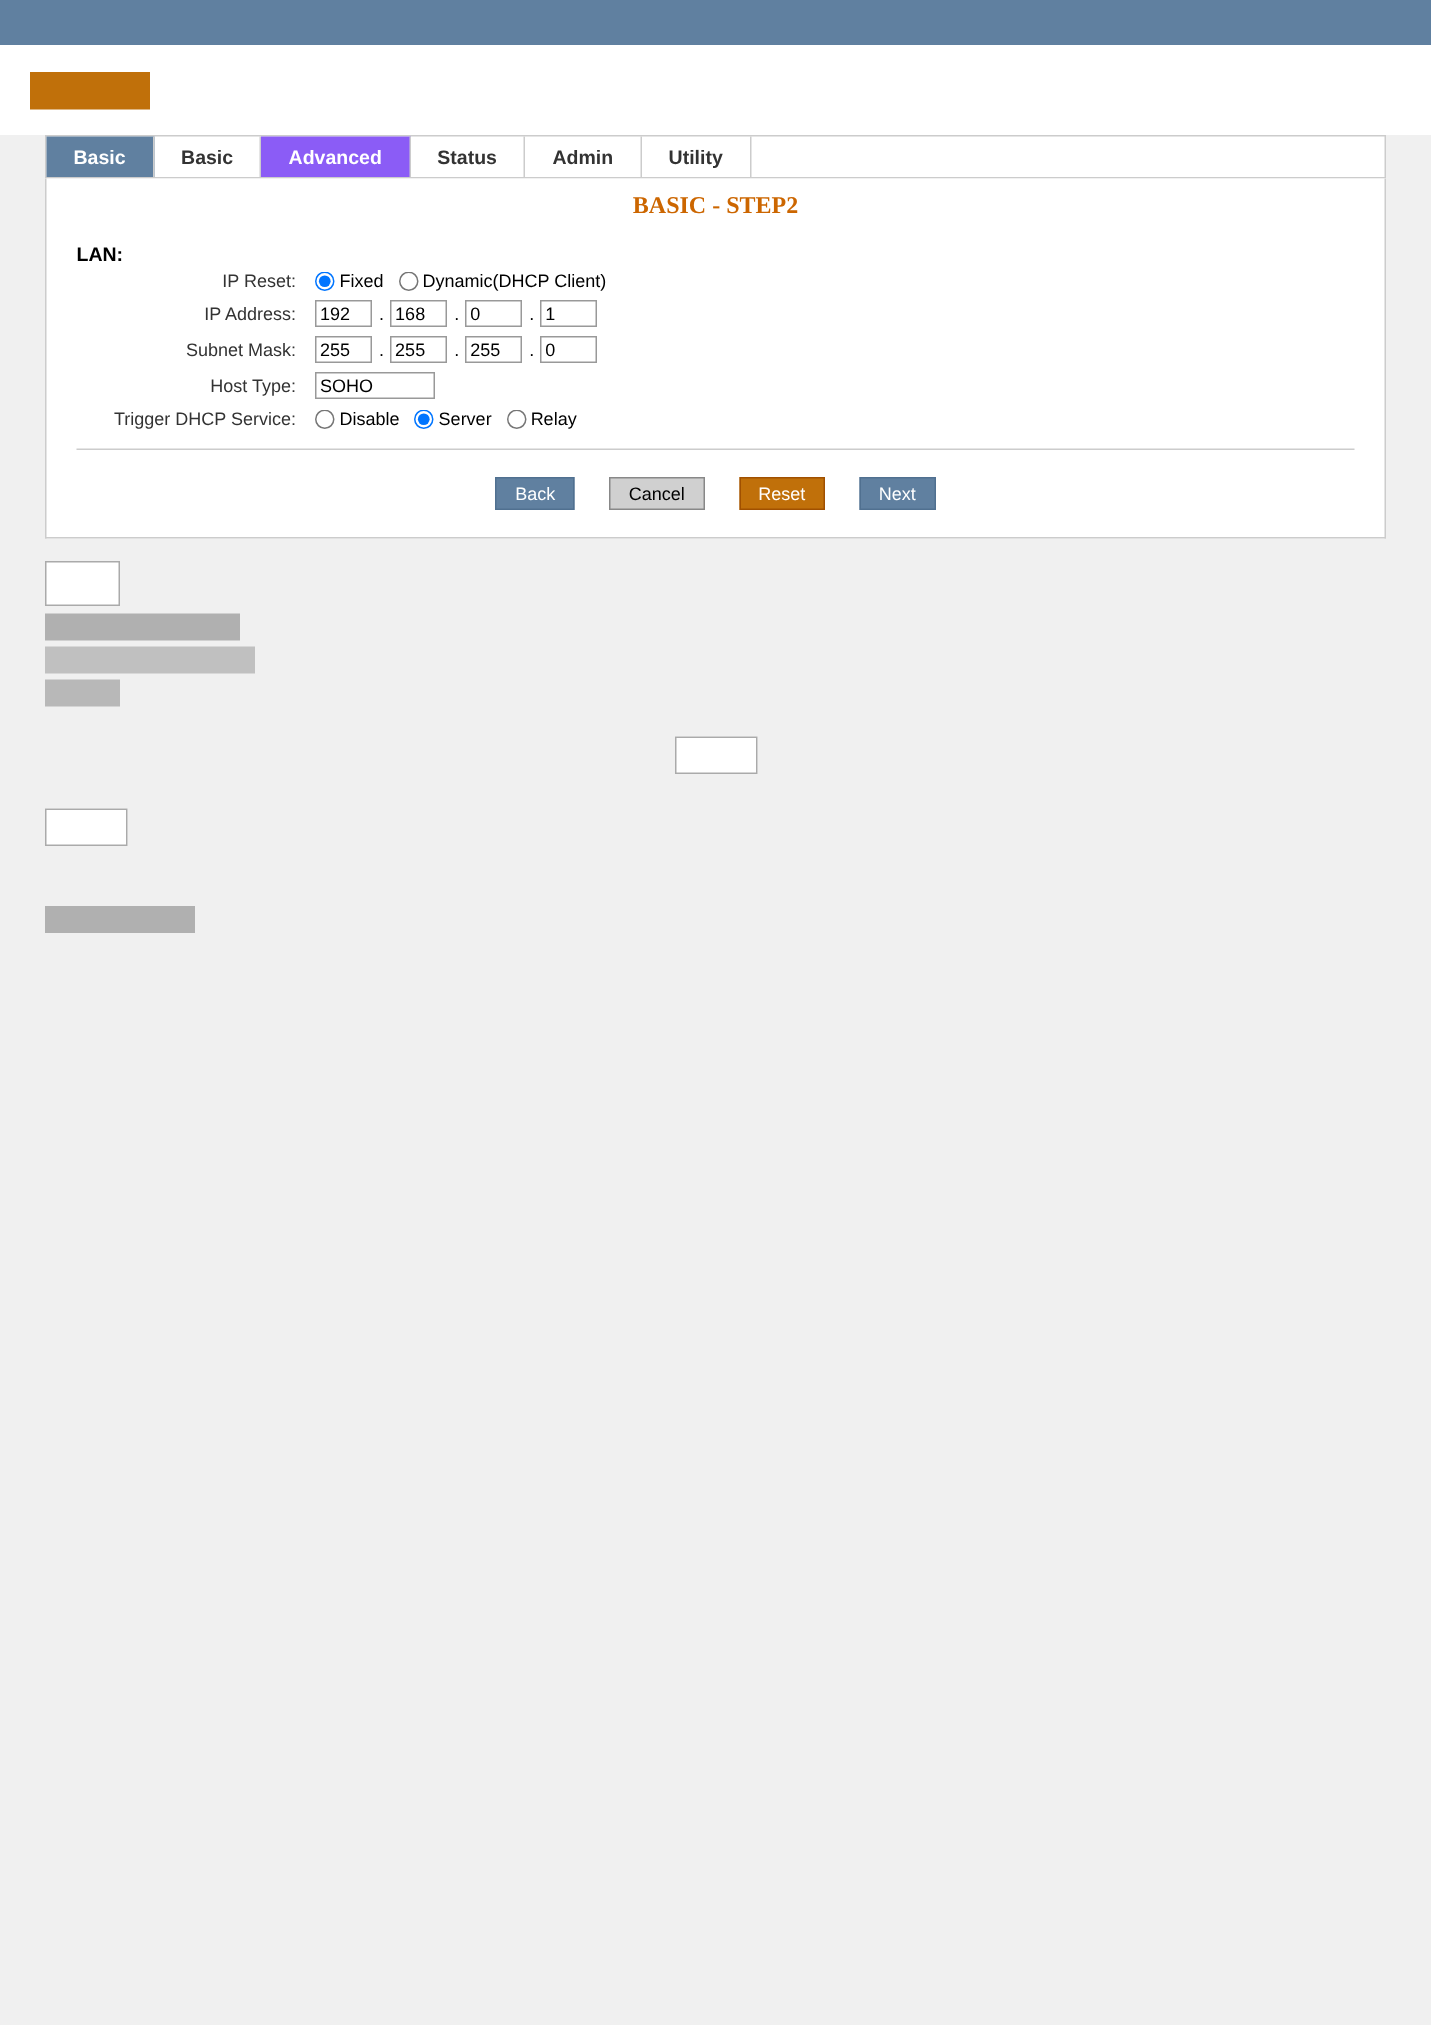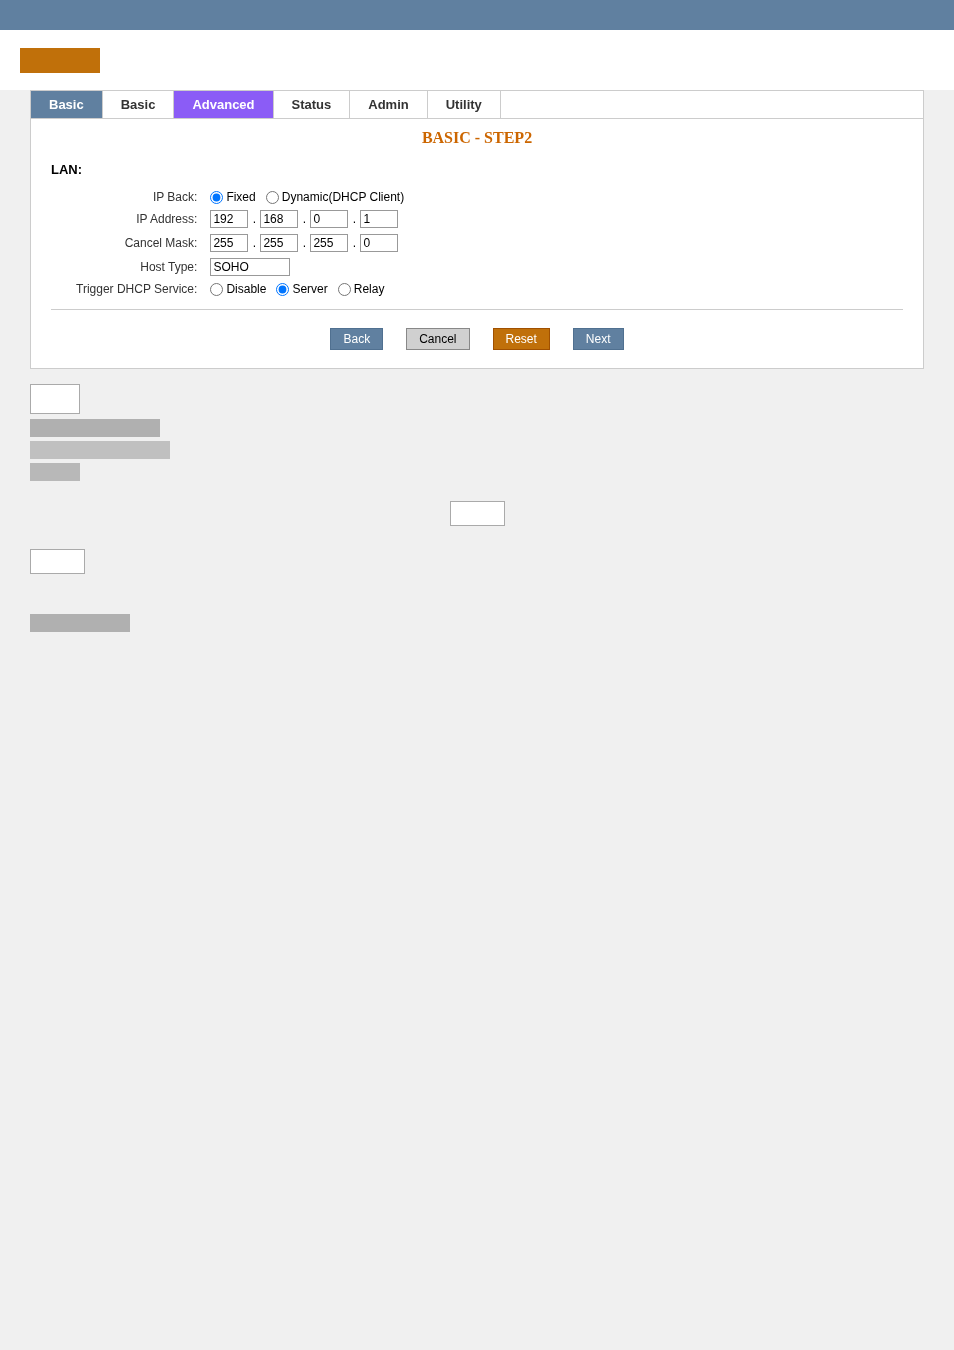--- a/index.html
+++ b/index.html
@@ -73,21 +73,20 @@
       font-size: 16px;
       font-weight: bold;
       color: #cc6600;
       margin-bottom: 15px;
       font-family: Liberation Serif, serif;
     }
 
     .section-label {
       font-size: 13px;
       font-weight: bold;
-      margin-bottom: 10px;
     }
 
     .form-table {
       margin-left: 20px;
       border-collapse: collapse;
     }
 
     .form-table td {
       padding: 3px 5px;
       vertical-align: middle;
@@ -215,21 +214,21 @@
 
 <div class="content-area">
 
   <div class="page-title">BASIC - STEP2</div>
 
   <div class="section-label">LAN:</div>
 
   <table class="form-table">
     <tbody>
         <tr>
-      <td class="label-cell">IP Back:</td>
+      <td class="label-cell">IP Reset:</td>
       <td>
         <div class="radio-group">
           <label>
             <input type="radio" name="ip_type" value="Fixed" checked="" style="">
             <span>Fixed</span>
           </label>
           <label>
             <input type="radio" name="ip_type" value="Dynamic" style="">
             <span>Dynamic(DHCP Client)</span>
           </label>
@@ -242,21 +241,21 @@
         <input class="ip-input" type="text" value="192" style="">
         <span class="ip-dot">.</span>
         <input class="ip-input" type="text" value="168" style="">
         <span class="ip-dot">.</span>
         <input class="ip-input" type="text" value="0" style="">
         <span class="ip-dot">.</span>
         <input class="ip-input" type="text" value="1" style="">
       </td>
     </tr>
     <tr>
-      <td class="label-cell">Cancel Mask:</td>
+      <td class="label-cell">Subnet Mask:</td>
       <td>
         <input class="ip-input" type="text" value="255" style="">
         <span class="ip-dot">.</span>
         <input class="ip-input" type="text" value="255" style="">
         <span class="ip-dot">.</span>
         <input class="ip-input" type="text" value="255" style="">
         <span class="ip-dot">.</span>
         <input class="ip-input" type="text" value="0" style="">
       </td>
     </tr>

